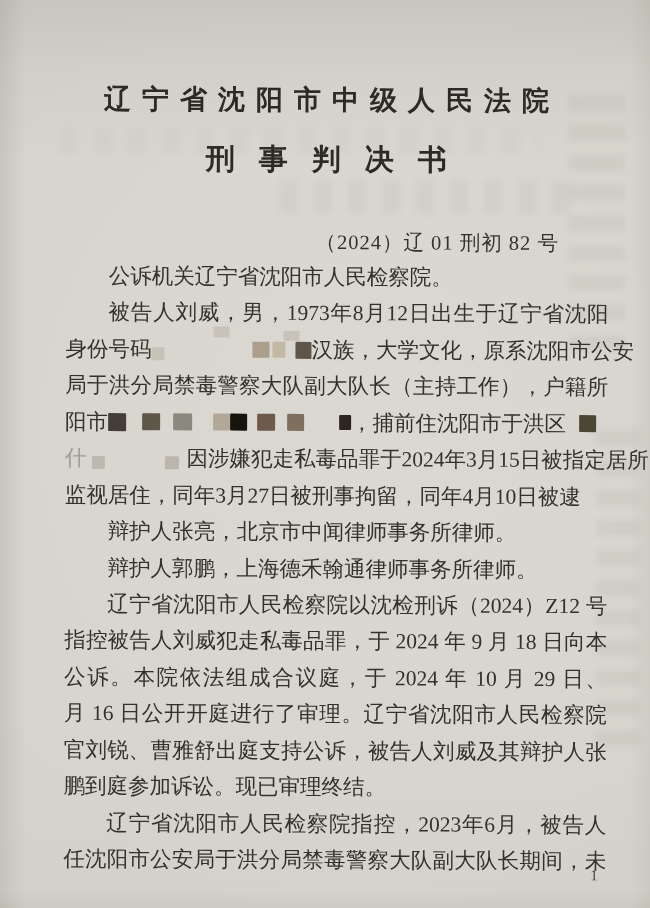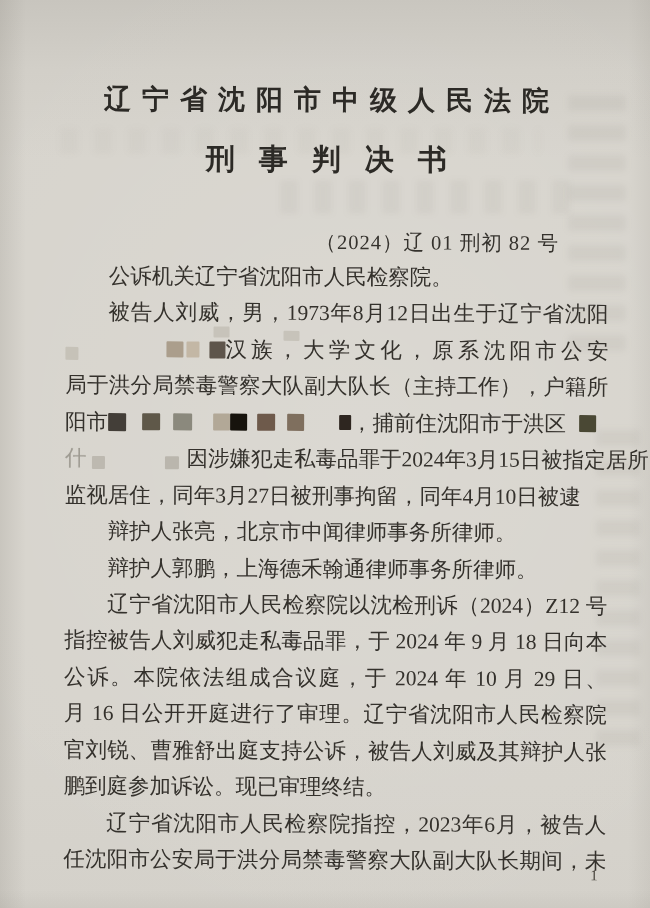--- a/index.html
+++ b/index.html
@@ -79,20 +79,21 @@
     <div class="doc-title">刑事判决书</div>
     <div class="case-number">（2024）辽 01 刑初 82 号</div>
 
     <div class="interline-mark" style="left:213px;top:327px;width:16px;height:11px;"></div>
     <div class="interline-mark" style="left:283px;top:331px;width:16px;height:10px;"></div>
 
     <div class="doc-body">
         <div class="line plain indent">公诉机关辽宁省沈阳市人民检察院。</div>
         <div class="line plain indent justify">被告人刘威，男，1973年8月12日出生于辽宁省沈阳市，公民</div>
         <div class="line mixed">
+          <span class="seg-text">身份号码</span>
           <span class="redact low" style="width: 13px; height: 13px; background: rgb(198, 194, 184);"></span>
           <span class="gap" style="width: 88px;"></span>
           <span class="redact" style="width: 17px; height: 16px; background: rgb(171, 158, 140);"></span>
           <span class="gap" style="width: 3px;"></span>
           <span class="redact" style="width: 13px; height: 16px; background: rgb(195, 183, 165);"></span>
           <span class="gap" style="width: 10px;"></span>
           <span class="redact" style="width: 16px; height: 17px; background: rgb(94, 85, 75);"></span>
           <span class="seg-text fill">汉族，大学文化，原系沈阳市公安</span>
         </div>
         <div class="line plain justify">局于洪分局禁毒警察大队副大队长（主持工作），户籍所在地沈</div>

